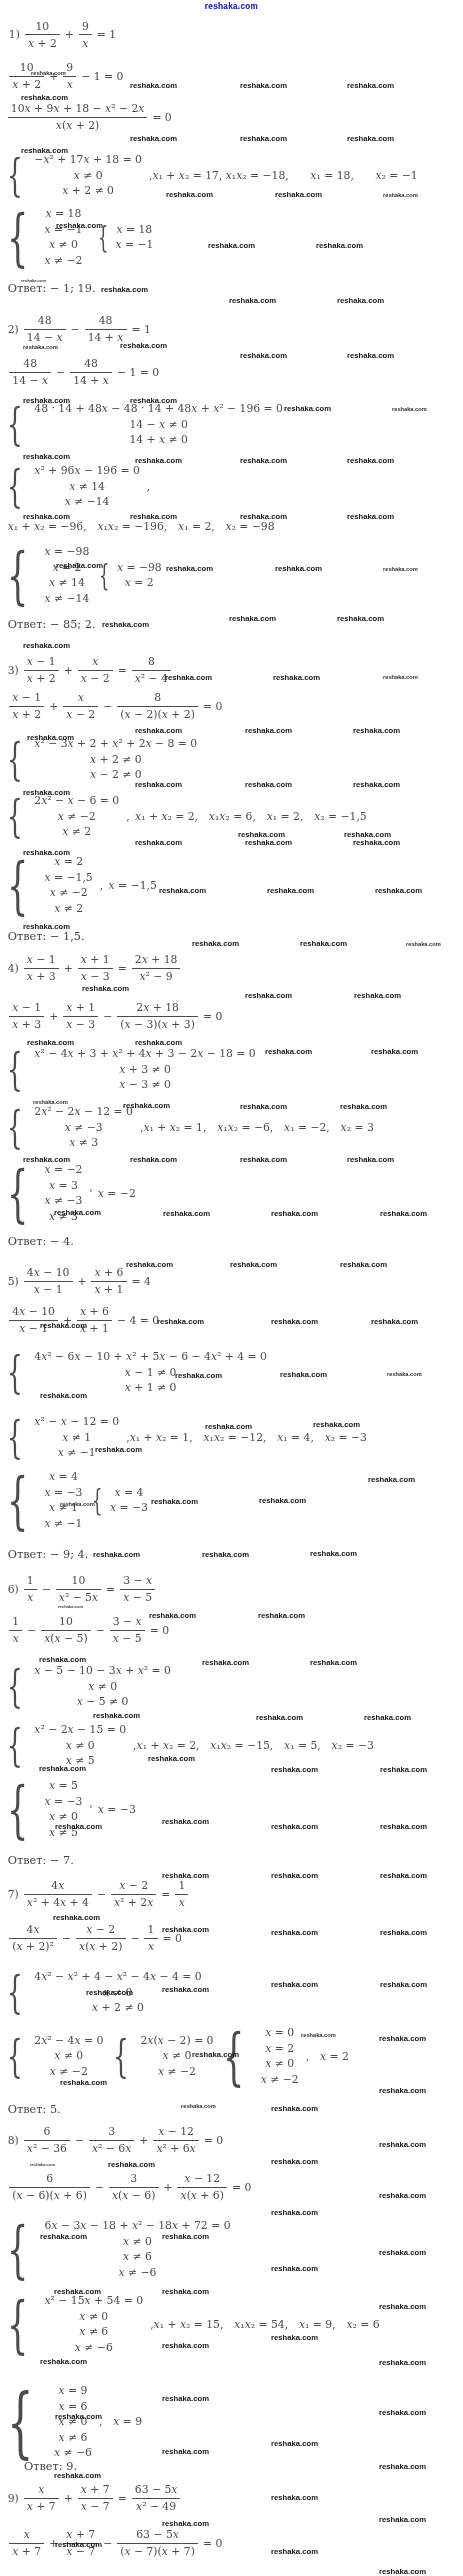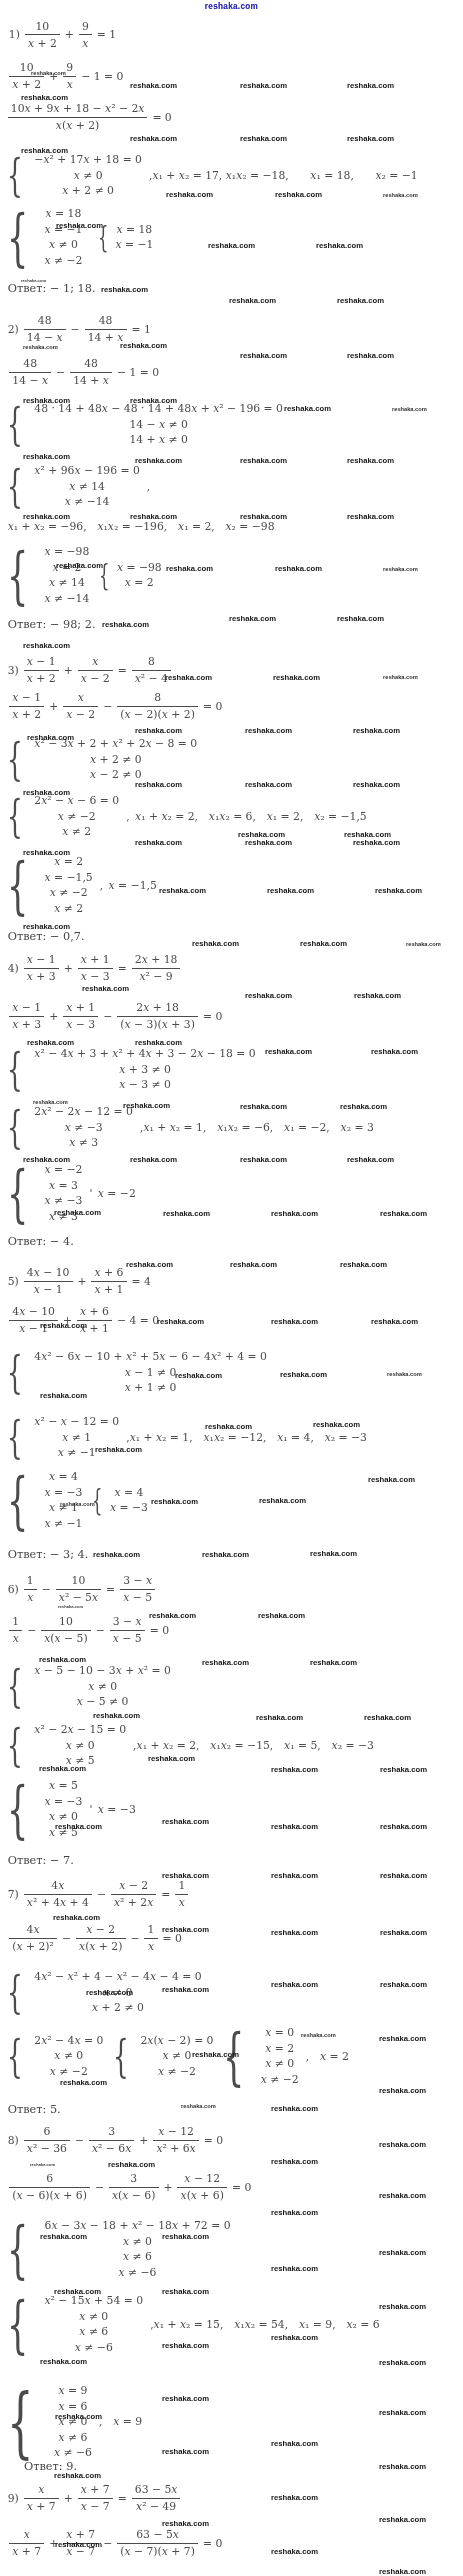--- a/index.html
+++ b/index.html
@@ -36,46 +36,46 @@
 <body>
 
 <div class="sheet">
   <div class="wm-top">reshaka.com</div>
   <div id="lines-layer">
       <div class="line" style="left: 8.8px; top: 19.6px;"><span class="mtext">1) </span><span class="frac"><span class="num">10</span><span class="den"><i>x</i> + 2</span></span><span class="mtext"> + </span><span class="frac"><span class="num">9</span><span class="den"><i>x</i></span></span><span class="mtext"> = 1</span></div>
       <div class="line" style="left: 7.7px; top: 61px;"><span class="frac"><span class="num">10</span><span class="den"><i>x</i> + 2</span></span><span class="mtext"> + </span><span class="frac"><span class="num">9</span><span class="den"><i>x</i></span></span><span class="mtext"> − 1 = 0</span></div>
       <div class="line" style="left: 6.2px; top: 102px;"><span class="frac"><span class="num">10<i>x</i> + 9<i>x</i> + 18 − <i>x</i>² − 2<i>x</i></span><span class="den"><i>x</i>(<i>x</i> + 2)</span></span><span class="mtext"> = 0</span></div>
       <div class="line" style="left: 6.2px; top: 152px;"><span class="sys"><span class="brace" style="font-size: 45px;">{</span><span class="rows"><span class="row">−<i>x</i>² + 17<i>x</i> + 18 = 0</span><span class="row"><i>x</i> ≠ 0</span><span class="row"><i>x</i> + 2 ≠ 0</span></span></span><span class="mtext"> ,<i>x</i>₁ + <i>x</i>₂ = 17, <i>x</i>₁<i>x</i>₂ = −18,  <i>x</i>₁ = 18,  <i>x</i>₂ = −1</span></div>
       <div class="line" style="left: 6.2px; top: 206px;"><span class="sys"><span class="brace" style="font-size: 61px;">{</span><span class="rows"><span class="row"><i>x</i> = 18</span><span class="row"><i>x</i> = −1</span><span class="row"><i>x</i> ≠ 0</span><span class="row"><i>x</i> ≠ −2</span></span></span><span class="mtext"> </span><span class="sys"><span class="brace" style="font-size: 30px;">{</span><span class="rows"><span class="row"><i>x</i> = 18</span><span class="row"><i>x</i> = −1</span></span></span></div>
-      <div class="ans" style="left: 7.7px; top: 282px;">Ответ: − 1; 18.</div>
+      <div class="ans" style="left: 7.7px; top: 282px;">Ответ: − 1; 19.</div>
       <div class="line" style="left: 7.7px; top: 314px;"><span class="mtext">2) </span><span class="frac"><span class="num">48</span><span class="den">14 − <i>x</i></span></span><span class="mtext"> − </span><span class="frac"><span class="num">48</span><span class="den">14 + <i>x</i></span></span><span class="mtext"> = 1</span></div>
       <div class="line" style="left: 7.7px; top: 357px;"><span class="frac"><span class="num">48</span><span class="den">14 − <i>x</i></span></span><span class="mtext"> − </span><span class="frac"><span class="num">48</span><span class="den">14 + <i>x</i></span></span><span class="mtext"> − 1 = 0</span></div>
       <div class="line" style="left: 6.2px; top: 401px;"><span class="sys"><span class="brace" style="font-size: 45px;">{</span><span class="rows"><span class="row">48 · 14 + 48<i>x</i> − 48 · 14 + 48<i>x</i> + <i>x</i>² − 196 = 0</span><span class="row">14 − <i>x</i> ≠ 0</span><span class="row">14 + <i>x</i> ≠ 0</span></span></span></div>
       <div class="line" style="left: 6.2px; top: 463px;"><span class="sys"><span class="brace" style="font-size: 45px;">{</span><span class="rows"><span class="row"><i>x</i>² + 96<i>x</i> − 196 = 0</span><span class="row"><i>x</i> ≠ 14</span><span class="row"><i>x</i> ≠ −14</span></span></span><span class="mtext"> ,</span></div>
       <div class="line" style="left: 7.7px; top: 520px;"><span class="mtext"><i>x</i>₁ + <i>x</i>₂ = −96, <i>x</i>₁<i>x</i>₂ = −196, <i>x</i>₁ = 2, <i>x</i>₂ = −98</span></div>
       <div class="line" style="left: 6.2px; top: 544px;"><span class="sys"><span class="brace" style="font-size: 61px;">{</span><span class="rows"><span class="row"><i>x</i> = −98</span><span class="row"><i>x</i> = 2</span><span class="row"><i>x</i> ≠ 14</span><span class="row"><i>x</i> ≠ −14</span></span></span><span class="mtext"> </span><span class="sys"><span class="brace" style="font-size: 30px;">{</span><span class="rows"><span class="row"><i>x</i> = −98</span><span class="row"><i>x</i> = 2</span></span></span></div>
-      <div class="ans" style="left: 7.7px; top: 618px;">Ответ: − 98; 2.</div>
+      <div class="ans" style="left: 7.7px; top: 618px;">Ответ: − 85; 2.</div>
       <div class="line" style="left: 7.7px; top: 655px;"><span class="mtext">3) </span><span class="frac"><span class="num"><i>x</i> − 1</span><span class="den"><i>x</i> + 2</span></span><span class="mtext"> + </span><span class="frac"><span class="num"><i>x</i></span><span class="den"><i>x</i> − 2</span></span><span class="mtext"> = </span><span class="frac"><span class="num">8</span><span class="den"><i>x</i>² − 4</span></span></div>
       <div class="line" style="left: 7.7px; top: 691px;"><span class="frac"><span class="num"><i>x</i> − 1</span><span class="den"><i>x</i> + 2</span></span><span class="mtext"> + </span><span class="frac"><span class="num"><i>x</i></span><span class="den"><i>x</i> − 2</span></span><span class="mtext"> − </span><span class="frac"><span class="num">8</span><span class="den">(<i>x</i> − 2)(<i>x</i> + 2)</span></span><span class="mtext"> = 0</span></div>
       <div class="line" style="left: 6.2px; top: 736px;"><span class="sys"><span class="brace" style="font-size: 45px;">{</span><span class="rows"><span class="row"><i>x</i>² − 3<i>x</i> + 2 + <i>x</i>² + 2<i>x</i> − 8 = 0</span><span class="row"><i>x</i> + 2 ≠ 0</span><span class="row"><i>x</i> − 2 ≠ 0</span></span></span></div>
       <div class="line" style="left: 6.2px; top: 793px;"><span class="sys"><span class="brace" style="font-size: 45px;">{</span><span class="rows"><span class="row">2<i>x</i>² − <i>x</i> − 6 = 0</span><span class="row"><i>x</i> ≠ −2</span><span class="row"><i>x</i> ≠ 2</span></span></span><span class="mtext"> , <i>x</i>₁ + <i>x</i>₂ = 2, <i>x</i>₁<i>x</i>₂ = 6, <i>x</i>₁ = 2, <i>x</i>₂ = −1,5</span></div>
       <div class="line" style="left: 6.2px; top: 854px;"><span class="sys"><span class="brace" style="font-size: 61px;">{</span><span class="rows"><span class="row"><i>x</i> = 2</span><span class="row"><i>x</i> = −1,5</span><span class="row"><i>x</i> ≠ −2</span><span class="row"><i>x</i> ≠ 2</span></span></span><span class="mtext"> , <i>x</i> = −1,5</span></div>
-      <div class="ans" style="left: 7.7px; top: 930px;">Ответ: − 0,7.</div>
+      <div class="ans" style="left: 7.7px; top: 930px;">Ответ: − 1,5.</div>
       <div class="line" style="left: 7.7px; top: 953px;"><span class="mtext">4) </span><span class="frac"><span class="num"><i>x</i> − 1</span><span class="den"><i>x</i> + 3</span></span><span class="mtext"> + </span><span class="frac"><span class="num"><i>x</i> + 1</span><span class="den"><i>x</i> − 3</span></span><span class="mtext"> = </span><span class="frac"><span class="num">2<i>x</i> + 18</span><span class="den"><i>x</i>² − 9</span></span></div>
       <div class="line" style="left: 7.7px; top: 1001px;"><span class="frac"><span class="num"><i>x</i> − 1</span><span class="den"><i>x</i> + 3</span></span><span class="mtext"> + </span><span class="frac"><span class="num"><i>x</i> + 1</span><span class="den"><i>x</i> − 3</span></span><span class="mtext"> − </span><span class="frac"><span class="num">2<i>x</i> + 18</span><span class="den">(<i>x</i> − 3)(<i>x</i> + 3)</span></span><span class="mtext"> = 0</span></div>
       <div class="line" style="left: 6.2px; top: 1046px;"><span class="sys"><span class="brace" style="font-size: 45px;">{</span><span class="rows"><span class="row"><i>x</i>² − 4<i>x</i> + 3 + <i>x</i>² + 4<i>x</i> + 3 − 2<i>x</i> − 18 = 0</span><span class="row"><i>x</i> + 3 ≠ 0</span><span class="row"><i>x</i> − 3 ≠ 0</span></span></span></div>
       <div class="line" style="left: 6.2px; top: 1104px;"><span class="sys"><span class="brace" style="font-size: 45px;">{</span><span class="rows"><span class="row">2<i>x</i>² − 2<i>x</i> − 12 = 0</span><span class="row"><i>x</i> ≠ −3</span><span class="row"><i>x</i> ≠ 3</span></span></span><span class="mtext"> ,<i>x</i>₁ + <i>x</i>₂ = 1, <i>x</i>₁<i>x</i>₂ = −6, <i>x</i>₁ = −2, <i>x</i>₂ = 3</span></div>
       <div class="line" style="left: 6.2px; top: 1162px;"><span class="sys"><span class="brace" style="font-size: 61px;">{</span><span class="rows"><span class="row"><i>x</i> = −2</span><span class="row"><i>x</i> = 3</span><span class="row"><i>x</i> ≠ −3</span><span class="row"><i>x</i> ≠ 3</span></span></span><span class="mtext"> ' <i>x</i> = −2</span></div>
       <div class="ans" style="left: 7.7px; top: 1235px;">Ответ: − 4.</div>
       <div class="line" style="left: 7.7px; top: 1266px;"><span class="mtext">5) </span><span class="frac"><span class="num">4<i>x</i> − 10</span><span class="den"><i>x</i> − 1</span></span><span class="mtext"> + </span><span class="frac"><span class="num"><i>x</i> + 6</span><span class="den"><i>x</i> + 1</span></span><span class="mtext"> = 4</span></div>
       <div class="line" style="left: 7.7px; top: 1305px;"><span class="frac"><span class="num">4<i>x</i> − 10</span><span class="den"><i>x</i> − 1</span></span><span class="mtext"> + </span><span class="frac"><span class="num"><i>x</i> + 6</span><span class="den"><i>x</i> + 1</span></span><span class="mtext"> − 4 = 0</span></div>
       <div class="line" style="left: 6.2px; top: 1349px;"><span class="sys"><span class="brace" style="font-size: 45px;">{</span><span class="rows"><span class="row">4<i>x</i>² − 6<i>x</i> − 10 + <i>x</i>² + 5<i>x</i> − 6 − 4<i>x</i>² + 4 = 0</span><span class="row"><i>x</i> − 1 ≠ 0</span><span class="row"><i>x</i> + 1 ≠ 0</span></span></span></div>
       <div class="line" style="left: 6.2px; top: 1414px;"><span class="sys"><span class="brace" style="font-size: 45px;">{</span><span class="rows"><span class="row"><i>x</i>² − <i>x</i> − 12 = 0</span><span class="row"><i>x</i> ≠ 1</span><span class="row"><i>x</i> ≠ −1</span></span></span><span class="mtext"> ,<i>x</i>₁ + <i>x</i>₂ = 1, <i>x</i>₁<i>x</i>₂ = −12, <i>x</i>₁ = 4, <i>x</i>₂ = −3</span></div>
       <div class="line" style="left: 6.2px; top: 1469px;"><span class="sys"><span class="brace" style="font-size: 61px;">{</span><span class="rows"><span class="row"><i>x</i> = 4</span><span class="row"><i>x</i> = −3</span><span class="row"><i>x</i> ≠ 1</span><span class="row"><i>x</i> ≠ −1</span></span></span><span class="mtext"> </span><span class="sys"><span class="brace" style="font-size: 30px;">{</span><span class="rows"><span class="row"><i>x</i> = 4</span><span class="row"><i>x</i> = −3</span></span></span></div>
-      <div class="ans" style="left: 7.7px; top: 1548px;">Ответ: − 3; 4.</div>
+      <div class="ans" style="left: 7.7px; top: 1548px;">Ответ: − 9; 4.</div>
       <div class="line" style="left: 7.7px; top: 1574px;"><span class="mtext">6) </span><span class="frac"><span class="num">1</span><span class="den"><i>x</i></span></span><span class="mtext"> − </span><span class="frac"><span class="num">10</span><span class="den"><i>x</i>² − 5<i>x</i></span></span><span class="mtext"> = </span><span class="frac"><span class="num">3 − <i>x</i></span><span class="den"><i>x</i> − 5</span></span></div>
       <div class="line" style="left: 7.7px; top: 1615px;"><span class="frac"><span class="num">1</span><span class="den"><i>x</i></span></span><span class="mtext"> − </span><span class="frac"><span class="num">10</span><span class="den"><i>x</i>(<i>x</i> − 5)</span></span><span class="mtext"> − </span><span class="frac"><span class="num">3 − <i>x</i></span><span class="den"><i>x</i> − 5</span></span><span class="mtext"> = 0</span></div>
       <div class="line" style="left: 6.2px; top: 1663px;"><span class="sys"><span class="brace" style="font-size: 45px;">{</span><span class="rows"><span class="row"><i>x</i> − 5 − 10 − 3<i>x</i> + <i>x</i>² = 0</span><span class="row"><i>x</i> ≠ 0</span><span class="row"><i>x</i> − 5 ≠ 0</span></span></span></div>
       <div class="line" style="left: 6.2px; top: 1722px;"><span class="sys"><span class="brace" style="font-size: 45px;">{</span><span class="rows"><span class="row"><i>x</i>² − 2<i>x</i> − 15 = 0</span><span class="row"><i>x</i> ≠ 0</span><span class="row"><i>x</i> ≠ 5</span></span></span><span class="mtext"> ,<i>x</i>₁ + <i>x</i>₂ = 2, <i>x</i>₁<i>x</i>₂ = −15, <i>x</i>₁ = 5, <i>x</i>₂ = −3</span></div>
       <div class="line" style="left: 6.2px; top: 1778px;"><span class="sys"><span class="brace" style="font-size: 61px;">{</span><span class="rows"><span class="row"><i>x</i> = 5</span><span class="row"><i>x</i> = −3</span><span class="row"><i>x</i> ≠ 0</span><span class="row"><i>x</i> ≠ 5</span></span></span><span class="mtext"> ' <i>x</i> = −3</span></div>
       <div class="ans" style="left: 7.7px; top: 1854px;">Ответ: − 7.</div>
       <div class="line" style="left: 7.7px; top: 1879px;"><span class="mtext">7) </span><span class="frac"><span class="num">4<i>x</i></span><span class="den"><i>x</i>² + 4<i>x</i> + 4</span></span><span class="mtext"> − </span><span class="frac"><span class="num"><i>x</i> − 2</span><span class="den"><i>x</i>² + 2<i>x</i></span></span><span class="mtext"> = </span><span class="frac"><span class="num">1</span><span class="den"><i>x</i></span></span></div>
       <div class="line" style="left: 7.7px; top: 1923px;"><span class="frac"><span class="num">4<i>x</i></span><span class="den">(<i>x</i> + 2)²</span></span><span class="mtext"> − </span><span class="frac"><span class="num"><i>x</i> − 2</span><span class="den"><i>x</i>(<i>x</i> + 2)</span></span><span class="mtext"> − </span><span class="frac"><span class="num">1</span><span class="den"><i>x</i></span></span><span class="mtext"> = 0</span></div>
       <div class="line" style="left: 6.2px; top: 1969px;"><span class="sys"><span class="brace" style="font-size: 45px;">{</span><span class="rows"><span class="row">4<i>x</i>² − <i>x</i>² + 4 − <i>x</i>² − 4<i>x</i> − 4 = 0</span><span class="row"><i>x</i> ≠ 0</span><span class="row"><i>x</i> + 2 ≠ 0</span></span></span></div>
       <div class="line" style="left: 6.2px; top: 2025px;"><span class="sys"><span class="brace" style="font-size: 45px;">{</span><span class="rows"><span class="row">2<i>x</i>² − 4<i>x</i> = 0</span><span class="row"><i>x</i> ≠ 0</span><span class="row"><i>x</i> ≠ −2</span></span></span><span class="mtext"> </span><span class="sys"><span class="brace" style="font-size: 45px;">{</span><span class="rows"><span class="row">2<i>x</i>(<i>x</i> − 2) = 0</span><span class="row"><i>x</i> ≠ 0</span><span class="row"><i>x</i> ≠ −2</span></span></span><span class="mtext"> </span><span class="sys"><span class="brace" style="font-size: 61px;">{</span><span class="rows"><span class="row"><i>x</i> = 0</span><span class="row"><i>x</i> = 2</span><span class="row"><i>x</i> ≠ 0</span><span class="row"><i>x</i> ≠ −2</span></span></span><span class="mtext"> , <i>x</i> = 2</span></div>

